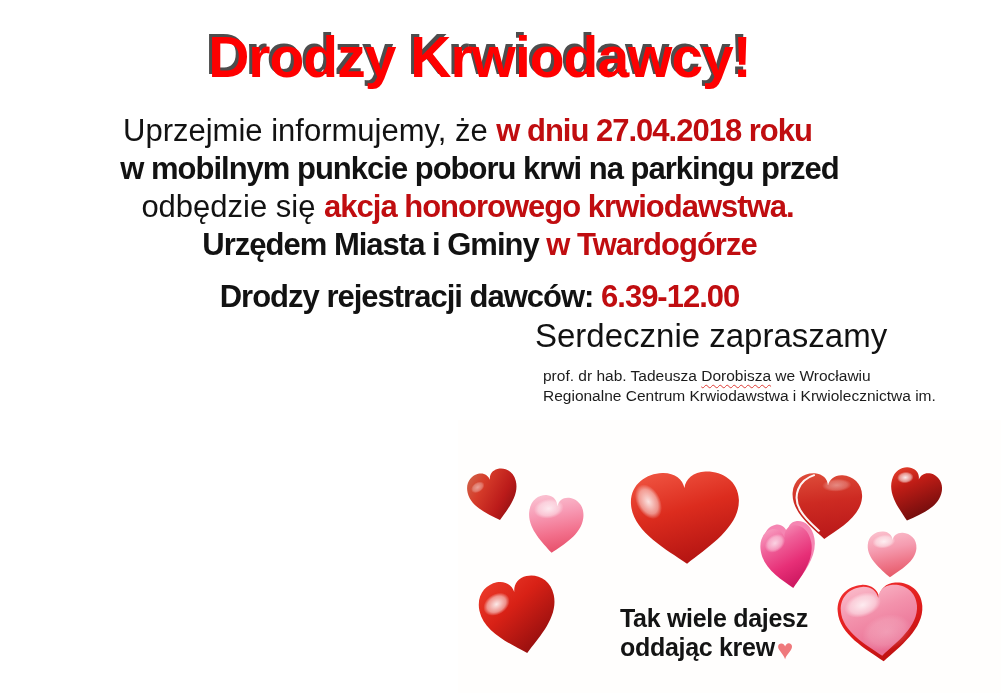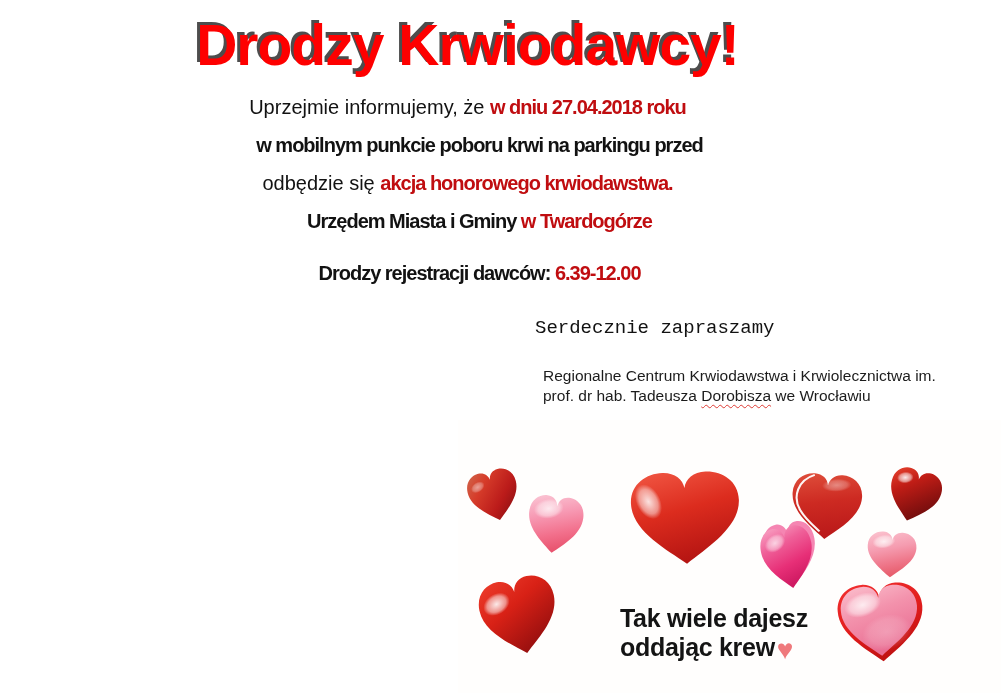--- a/index.html
+++ b/index.html
@@ -1,37 +1,37 @@
 <!DOCTYPE html>
 <html style="--title-red: #fe0000; --title-shadow: #4d4d4d; --accent-red: #c00d10; --text-black: #121212; --spell-red: #dd3a33; --caption-heart: #ef797c;"><head>
 <meta charset="utf-8">
 <style>
   html,body{margin:0;padding:0;background:#ffffff;}
   .page{
     position:relative;width:1001px;height:693px;background:#ffffff;
     font-family:"Liberation Sans",sans-serif;overflow:hidden;color:#121212;
   }
   .title{
-    position:absolute;top:12px;left:0;width:935px;margin:0;
+    position:absolute;top:12px;left:0;width:935px;margin:12px;
     text-align:center;font-size:57px;font-weight:700;letter-spacing:-1px;
     color:var(--title-red);
     text-shadow:-3px -3px 0 var(--title-shadow);
   }
   .body-lines{
-    position:absolute;top:88px;left:0;width:935px;
-    text-align:center;font-size:20px;line-height:38px;
+    position:absolute;top:112px;left:0;width:935px;
+    text-align:center;font-size:31px;line-height:38px;
   }
   .line{white-space:nowrap;}
   .line.gap{margin-top:14px;}
   .seg-regular-black{font-weight:400;color:var(--text-black);}
   .seg-bold-black{font-weight:700;color:var(--text-black);letter-spacing:-1px;margin-left:24px;}
   .seg-bold-red{font-weight:700;color:var(--accent-red);letter-spacing:-1px;}
   .closing{
     position:absolute;left:535px;top:317px;
-    font-size:19px;font-weight:400;color:var(--text-black);font-family:Liberation Mono, monospace;
+    font-size:33px;font-weight:400;color:var(--text-black);
   }
   .attribution{
     position:absolute;left:543px;top:366px;width:420px;
     font-size:15.5px;line-height:20px;color:#1c1c1c;
   }
   .misspelled{
     text-decoration:underline;
     text-decoration-style:wavy;
     text-decoration-color:var(--spell-red);
     text-decoration-thickness:1px;
@@ -62,22 +62,22 @@
       <div class="line"><span class="seg-regular-black">Uprzejmie informujemy, że </span><span class="seg-bold-red">w dniu 27.04.2018 roku</span></div>
       <div class="line"><span class="seg-bold-black">w mobilnym punkcie poboru krwi na parkingu przed</span></div>
       <div class="line"><span class="seg-regular-black">odbędzie się </span><span class="seg-bold-red">akcja honorowego krwiodawstwa.</span></div>
       <div class="line"><span class="seg-bold-black">Urzędem Miasta i Gminy </span><span class="seg-bold-red">w Twardogórze</span></div>
       <div class="line gap"><span class="seg-bold-black">Drodzy rejestracji dawców: </span><span class="seg-bold-red">6.39-12.00</span></div>
     </div>
 
   <div class="closing">Serdecznie zapraszamy</div>
 
   <div class="attribution">
+    <div><span>prof. dr hab. Tadeusza </span><span class="misspelled">Dorobisza</span><span> we Wrocławiu</span></div>
     <div>Regionalne Centrum Krwiodawstwa i Krwiolecznictwa im.</div>
-    <div><span>prof. dr hab. Tadeusza </span><span class="misspelled">Dorobisza</span><span> we Wrocławiu</span></div>
   </div>
 
   <div class="hearts-image" id="hearts">
     <div class="caption">
       <div>Tak wiele dajesz</div>
       <div><span>oddając krew</span><span class="cap-heart">♥</span></div>
     </div>
   <svg viewBox="0 0 100 100" preserveAspectRatio="none" style="position: absolute; left: 5px; top: 45px; width: 62px; height: 62px; transform: rotate(-14deg); overflow: visible;">
         <defs>
           <linearGradient id="hg0b" x1="0" y1="0" x2="1" y2="0.9">

